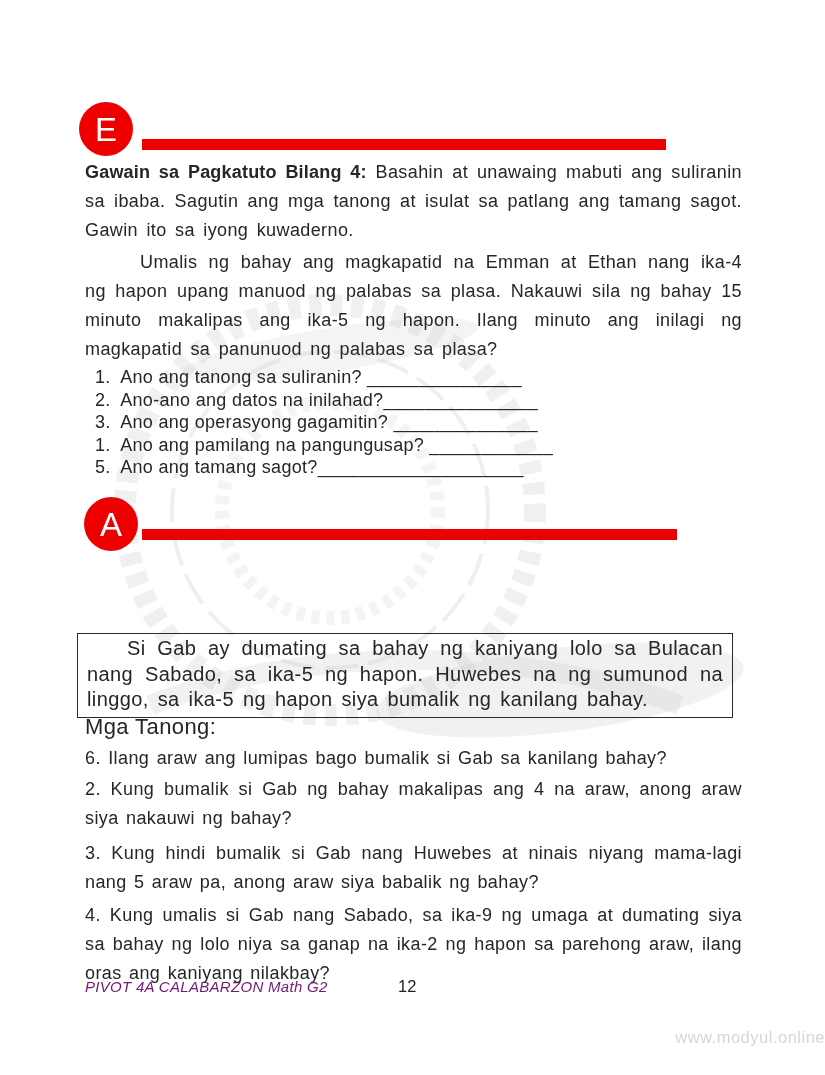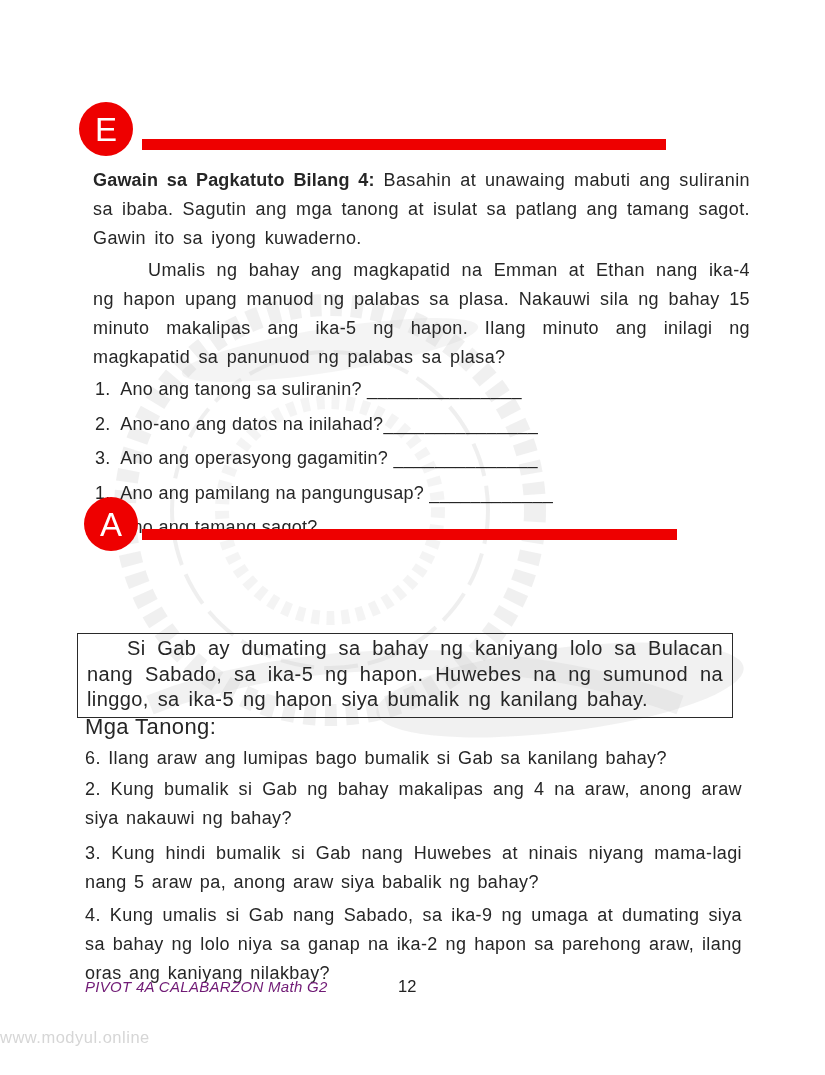--- a/index.html
+++ b/index.html
@@ -29,34 +29,34 @@
 
   .para {
     position: absolute;
     left: 85px;
     width: 657px;
     font-size: 18px;
     line-height: 29px;
     letter-spacing: 0.4px;
     word-spacing: 3px;
     text-align: justify;
-    margin: 8px;
+    margin: 0;
   }
   .para b { font-weight: 700; letter-spacing: 0.2px; }
   .indent55 { text-indent: 55px; }
 
   .blank-list {
     position: absolute;
     left: 95px; top: 366px;
     width: 650px;
     font-size: 18px;
     line-height: 22.5px;
     letter-spacing: 0.3px;
   }
-  .blank-list .list-item { white-space: pre-wrap; margin-top: 12px; }
+  .blank-list .list-item { white-space: pre-wrap; }
 
   .story-box {
     position: absolute;
     left: 77px; top: 633px;
     width: 636px;
     border: 1.5px solid #2a2a2a;
     padding: 2px 9px 4px 9px;
   }
   .story-box p {
     margin: 0;
@@ -89,21 +89,21 @@
   }
   .page-number {
     position: absolute;
     left: 398px; top: 977px;
     font-size: 16.5px;
     color: #222222;
   }
   .site-watermark {
     position: absolute;
     left: 0; right: 0; top: 1028px;
-    text-align: left;
+    text-align: right;
     font-size: 16.5px;
     letter-spacing: 0.5px;
     color: #d6d6d6;
   }
 </style>
 </head>
 <body>
 
 <div class="page">
 

